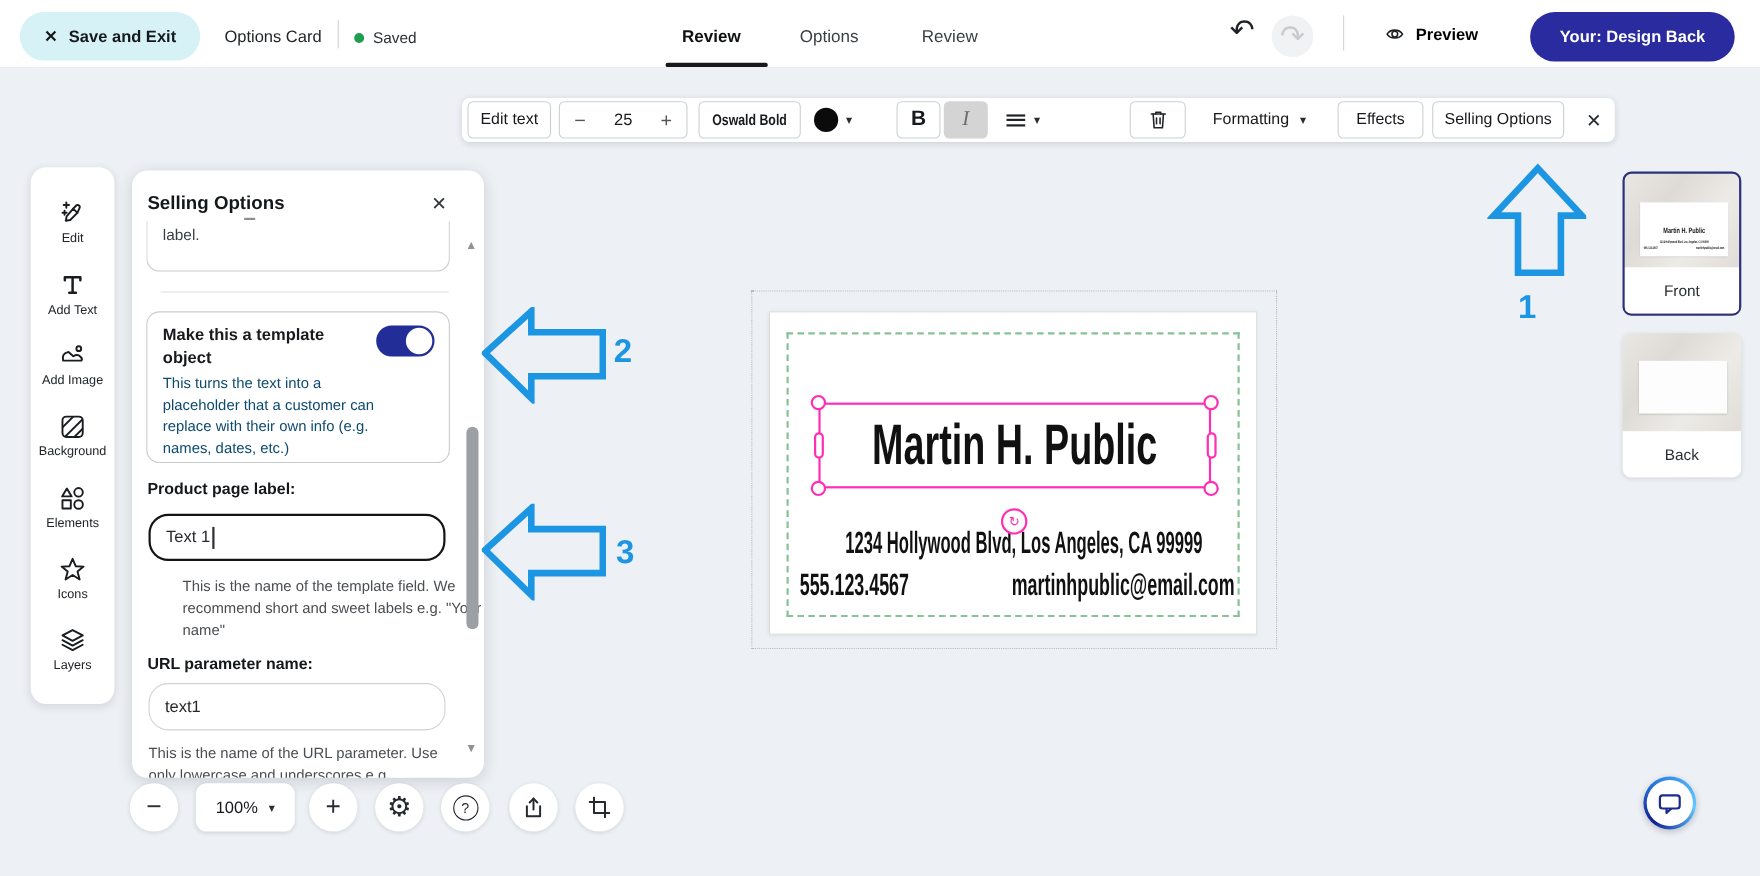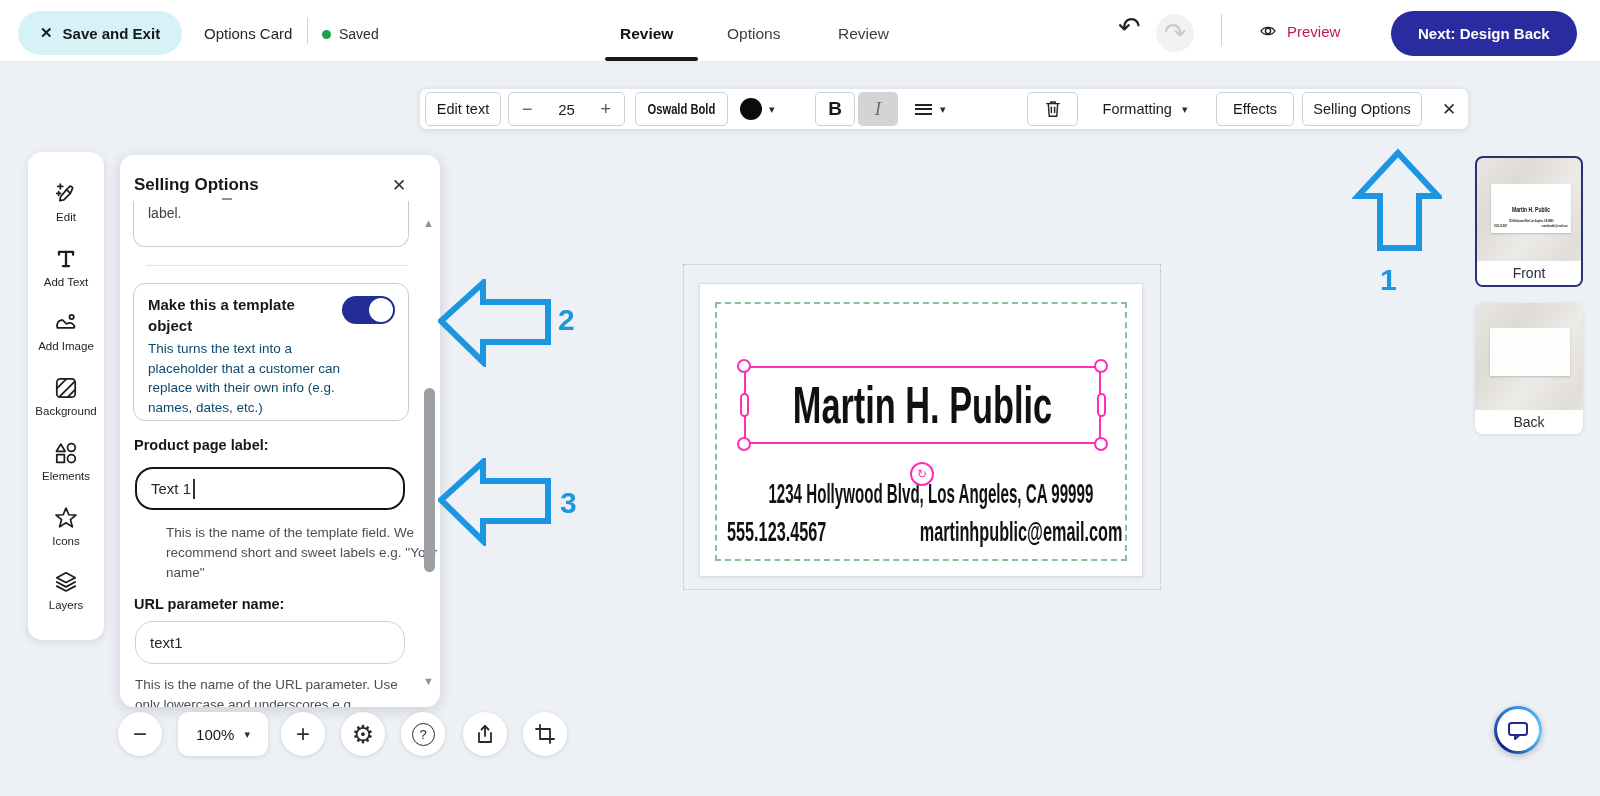--- a/index.html
+++ b/index.html
@@ -16,21 +16,21 @@
   .vdiv{width:1px;background:#cfd4d9;}
   .saved-dot{width:9px;height:9px;border-radius:50%;background:#1e9e4e;}
   .saved-txt{font-size:14px;color:#2c3136;}
   .tab{top:25px;font-size:15.5px;color:#3a3f44;cursor:pointer;}
   .tab.active{font-weight:bold;color:#101214;}
   .tab-underline{left:605px;top:57px;width:93px;height:4px;background:#17191b;border-radius:2px;}
   .iconbtn{cursor:pointer;}
   .undo-glyph{font-size:27px;color:#1f2327;line-height:1;}
   .redo-circle{left:1156px;top:14px;width:38px;height:38px;border-radius:50%;background:#f1f2f3;}
   .redo-glyph{font-size:27px;color:#c8cbce;line-height:1;}
-  .preview{left:1258px;top:17px;height:28px;gap:9px;font-size:15px;color:#be185d;cursor:pointer;}
+  .preview{left:1258px;top:17px;height:28px;gap:9px;font-size:15px;color:#000000;cursor:pointer;font-weight:bold;}
   .next-btn{left:1391px;top:11px;height:45px;padding:0 27px;border-radius:24px;background:#2b2ba0;color:#ffffff;font-weight:bold;font-size:15px;cursor:pointer;}
 
   
   .toolbar{left:420px;top:89px;width:1048px;height:40px;background:#fff;border-radius:7px;box-shadow:0 1px 6px rgba(25,35,55,.14);}
   .tb{position:absolute;top:3px;height:34px;box-sizing:border-box;}
   .tbtn{border:1px solid #cdd0d3;border-radius:5px;background:#fff;font-size:14.5px;color:#17191c;cursor:pointer;}
   .stepper span{font-size:15px;}
   .caret{font-size:11px;color:#2a2d30;}
   .swatch{width:22px;height:22px;border-radius:50%;background:#0b0b0b;}
   .bold-b{font-weight:bold;font-size:19px;font-family:"Liberation Sans",sans-serif;}
@@ -74,21 +74,21 @@
   .sel-box{left:744px;top:366px;width:357px;height:78px;border:2px solid #ff2eb4;box-sizing:border-box;}
   .handle-c{position:absolute;width:14px;height:14px;border-radius:50%;background:#fff;border:2px solid #ff2eb4;box-sizing:border-box;}
   .handle-p{position:absolute;width:9px;height:24px;border-radius:5px;background:#fff;border:2px solid #ff2eb4;box-sizing:border-box;}
   .rotate{left:910px;top:462px;width:24px;height:24px;border-radius:50%;border:2px solid #ff2eb4;box-sizing:border-box;color:#ff2eb4;font-size:12px;background:rgba(255,255,255,.8);cursor:pointer;}
 
   
   .thumb{width:108px;height:131px;border-radius:8px;overflow:hidden;box-sizing:border-box;cursor:pointer;background:
     linear-gradient(128deg,#e9e7e3 0%,#dedbd6 28%,#edebe7 55%,#e1ded9 82%,#eae8e4 100%);}
   .thumb.front{left:1475px;top:156px;border:2px solid #2b3178;}
   .thumb.back{left:1475px;top:303px;box-shadow:0 1px 4px rgba(0,0,0,.1);}
-  .thumb-label{position:absolute;left:0;bottom:0;width:100%;height:24px;background:#fff;display:flex;align-items:center;justify-content:center;font-size:14px;color:#2a2e32;}
+  .thumb-label{position:absolute;left:0;bottom:0;width:100%;height:42px;background:#fff;display:flex;align-items:center;justify-content:center;font-size:14px;color:#2a2e32;}
   .minicard{position:absolute;left:14px;top:26px;width:80px;height:49px;background:#fff;box-shadow:0 1px 2px rgba(0,0,0,.18);overflow:hidden;}
   .mini-inner{width:240px;height:147px;transform:scale(0.3333);transform-origin:0 0;}
   .minicard-back{position:absolute;left:15px;top:25px;width:80px;height:48px;background:#fdfdfd;box-shadow:0 1px 2px rgba(0,0,0,.18);}
 
   
   .ann-num{font-size:30px;font-weight:bold;color:#1c96e2;}
   .arrow-stroke{fill:none;stroke:#1c96e2;stroke-width:6;stroke-linejoin:miter;}
 
   
   .bcirc{top:712px;width:44px;height:44px;border-radius:50%;background:#fff;box-shadow:0 1px 4px rgba(30,40,60,.14);cursor:pointer;}
@@ -127,21 +127,21 @@
     </div>
     <div class="abs vdiv" style="left:1221px;top:14px;height:32px;"></div>
 
     <div class="abs preview flexc">
       <svg width="20" height="16" viewBox="0 0 16 16">
         <path d="M1 8 C4 3.2 12 3.2 15 8 C12 12.8 4 12.8 1 8 Z" fill="none" stroke="#1d2125" stroke-width="1.4"></path>
         <circle cx="8" cy="8" r="2.6" fill="none" stroke="#1d2125" stroke-width="1.4"></circle>
       </svg>
       <span>Preview</span>
     </div>
-    <div class="abs next-btn ctr">Next: Design Back</div>
+    <div class="abs next-btn ctr">Your: Design Back</div>
   </header>
 
   <div class="abs toolbar">
     <div class="tb tbtn ctr" style="left:5px;width:76px;">Edit text</div>
 
     <div class="tb tbtn stepper flexc" style="left:88px;width:117px;justify-content:space-between;padding:0 13px;">
       <span style="color:#54585c;font-size:18px;">−</span>
       <span>25</span>
       <span style="color:#54585c;font-size:18px;">+</span>
     </div>

